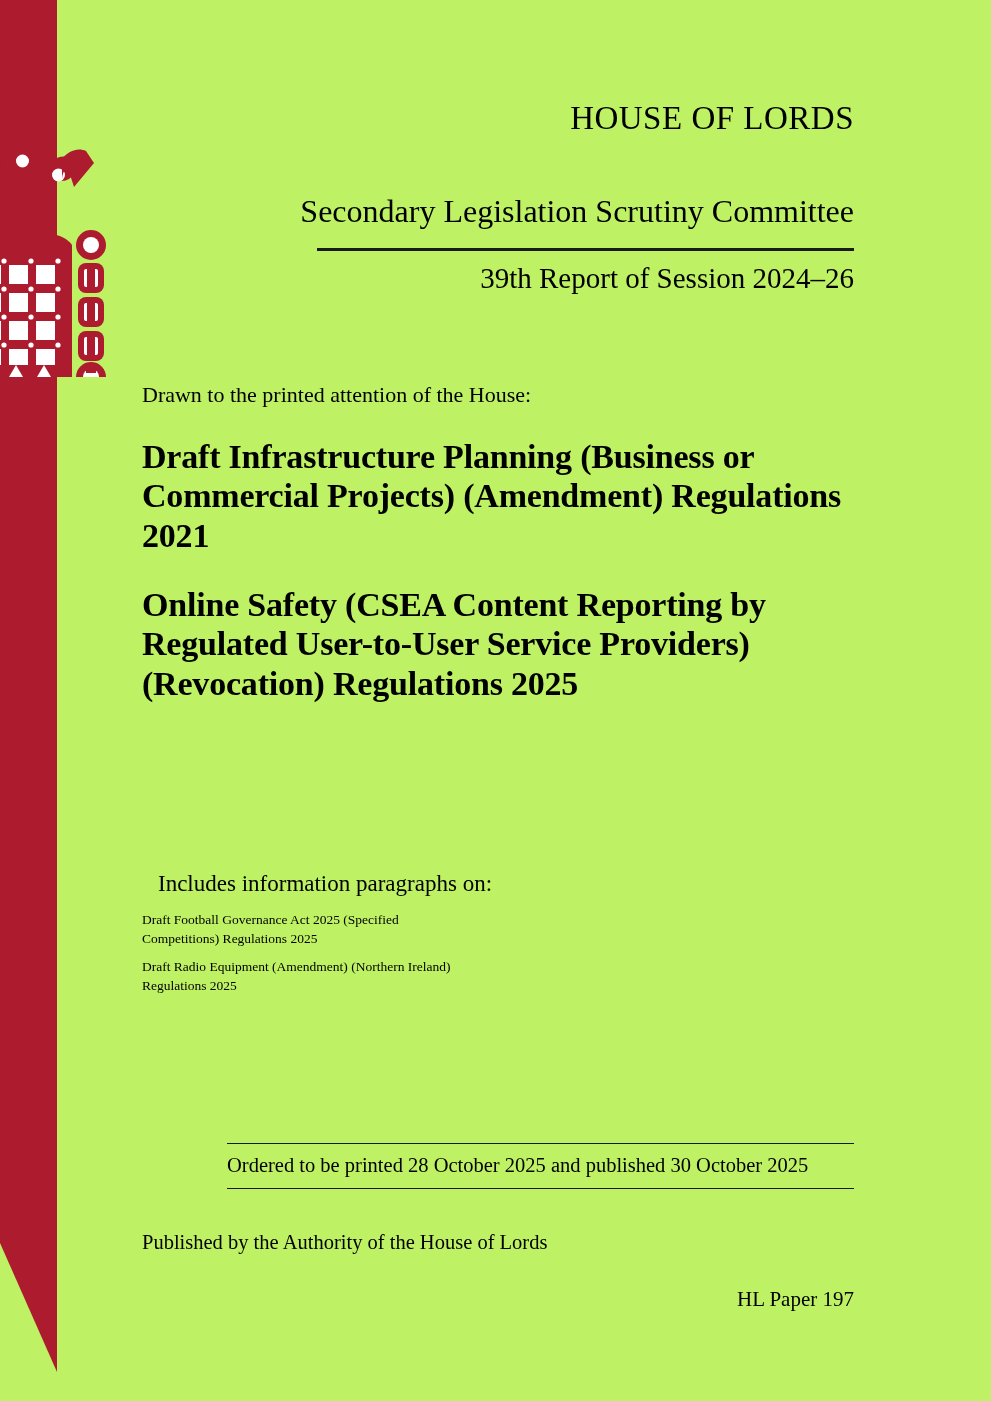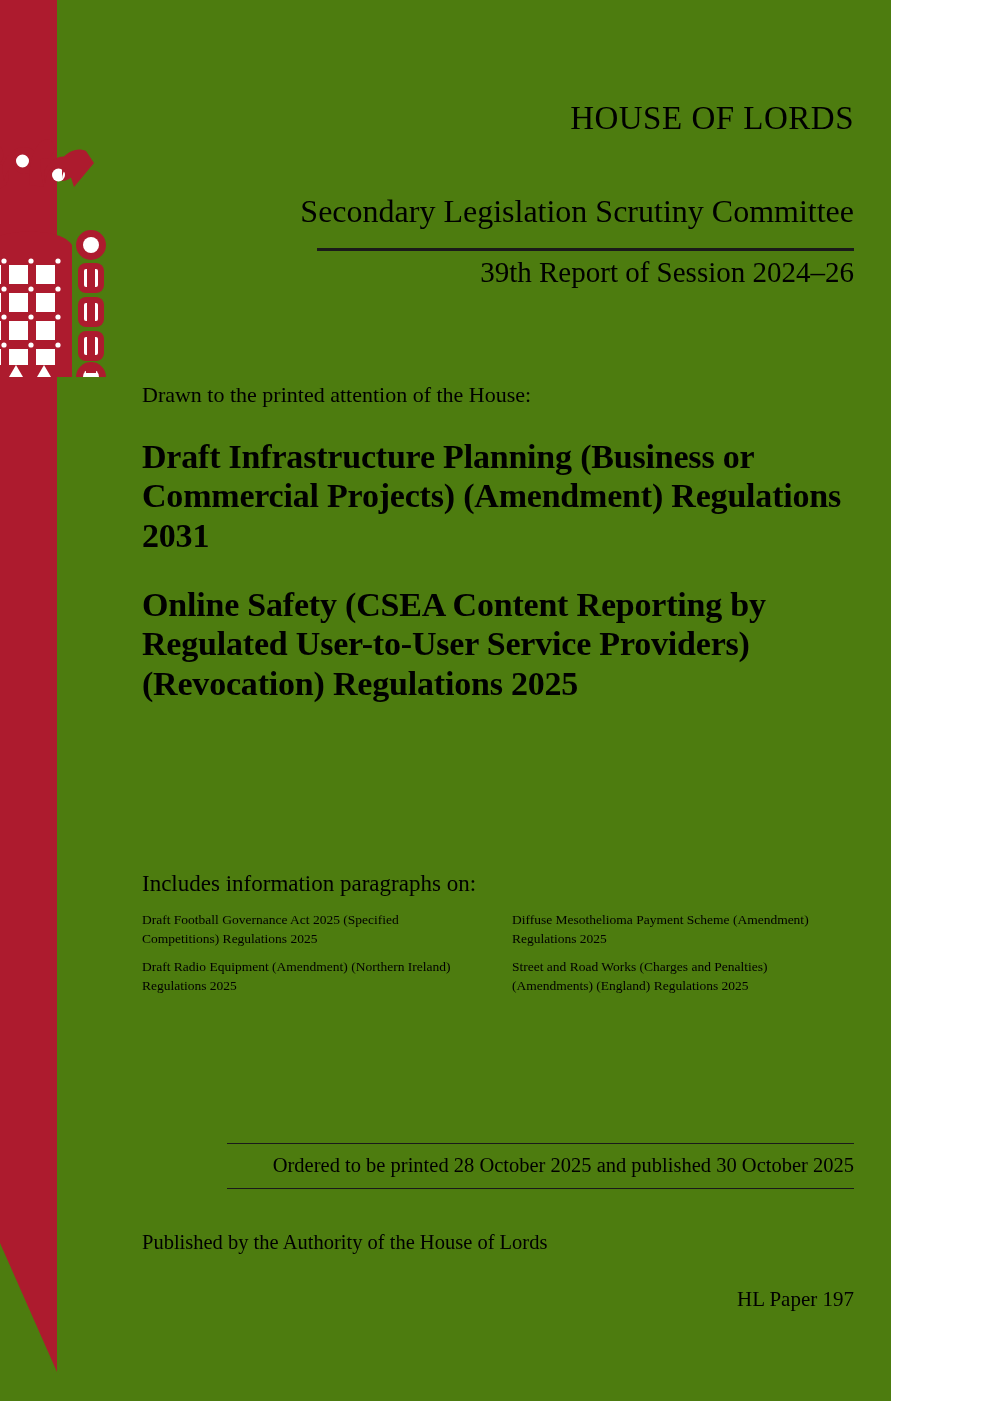--- a/index.html
+++ b/index.html
@@ -8,23 +8,23 @@
     padding: 0;
     background: #ffffff;
   }
   body {
     font-family: "Liberation Serif", "DejaVu Serif", serif;
     color: #000000;
   }
 
   .page {
     position: relative;
-    width: 891px;
+    width: 991px;
     height: 1401px;
-    background: #4d7c0f;
+    background: #bef264;
     overflow: hidden;
   }
 
   
   .spine {
     position: absolute;
     left: 0;
     top: 0;
     width: 60px;
     height: 1401px;
@@ -75,21 +75,21 @@
     white-space: nowrap;
   }
   .rule-heavy {
     border-top: 3px solid #1a1a1a;
     margin-left: 175px;
     margin-right: 0;
   }
   .report-session {
     text-align: right;
     font-size: 29px;
-    padding-top: 4px;
+    padding-top: 10px;
     line-height: 1.2;
     white-space: nowrap;
   }
 
   .drawn-label {
     position: absolute;
     top: 381px;
     left: 0;
     font-size: 22px;
     line-height: 1.3;
@@ -103,21 +103,21 @@
     font-weight: bold;
     line-height: 1.16;
     letter-spacing: -0.2px;
   }
   .si-title-1 { top: 437px; }
   .si-title-2 { top: 585px; }
 
   .includes-heading {
     position: absolute;
     top: 869px;
-    left: 0;
+    left: 16px;
     font-size: 23px;
     line-height: 1.3;
   }
 
   .includes-cols {
     position: absolute;
     top: 910px;
     left: 0;
     width: 712px;
     display: flex;
@@ -138,21 +138,21 @@
   .footer-block {
     position: absolute;
     top: 1143px;
     left: 85px;
     width: 627px;
   }
   .rule-thin {
     border-top: 1.4px solid #1a1a1a;
   }
   .ordered-line {
-    text-align: right;
+    text-align: left;
     font-size: 20.5px;
     padding: 9px 0 9px 0;
     line-height: 1.25;
     white-space: nowrap;
   }
 
   .published-by {
     position: absolute;
     top: 1229px;
     left: 0;
@@ -270,35 +270,31 @@
     <div class="house-title">HOUSE OF LORDS</div>
 
     <div class="committee-block">
       <div class="committee-name">Secondary Legislation Scrutiny Committee</div>
       <div class="rule-heavy"></div>
       <div class="report-session">39th Report of Session 2024–26</div>
     </div>
 
     <div class="drawn-label">Drawn to the printed attention of the House:</div>
 
-    <div class="si-title si-title-1">Draft Infrastructure Planning (Business or Commercial Projects) (Amendment) Regulations 2031</div>
+    <div class="si-title si-title-1">Draft Infrastructure Planning (Business or Commercial Projects) (Amendment) Regulations 2021</div>
 
     <div class="si-title si-title-2">Online Safety (CSEA Content Reporting by Regulated User-to-User Service Providers) (Revocation) Regulations 2025</div>
 
     <div class="includes-heading">Includes information paragraphs on:</div>
 
     <div class="includes-cols">
       <div class="includes-col left">
         <div class="includes-item">Draft Football Governance Act 2025 (Specified Competitions) Regulations 2025</div>
         <div class="includes-item">Draft Radio Equipment (Amendment) (Northern Ireland) Regulations 2025</div>
       </div>
-      <div class="includes-col right">
-        <div class="includes-item">Diffuse Mesothelioma Payment Scheme (Amendment) Regulations 2025</div>
-        <div class="includes-item">Street and Road Works (Charges and Penalties) (Amendments) (England) Regulations 2025</div>
-      </div>
     </div>
 
     <div class="footer-block">
       <div class="rule-thin"></div>
       <div class="ordered-line">Ordered to be printed 28 October 2025 and published 30 October 2025</div>
       <div class="rule-thin"></div>
     </div>
 
     <div class="published-by">Published by the Authority of the House of Lords</div>
 

